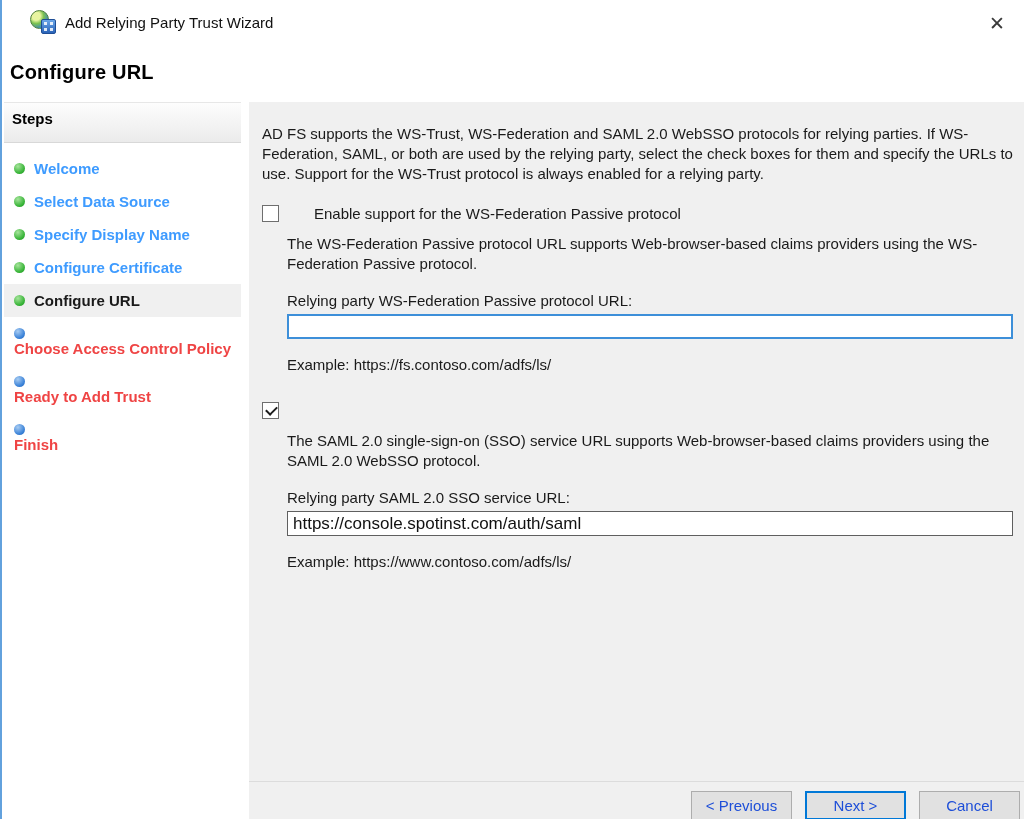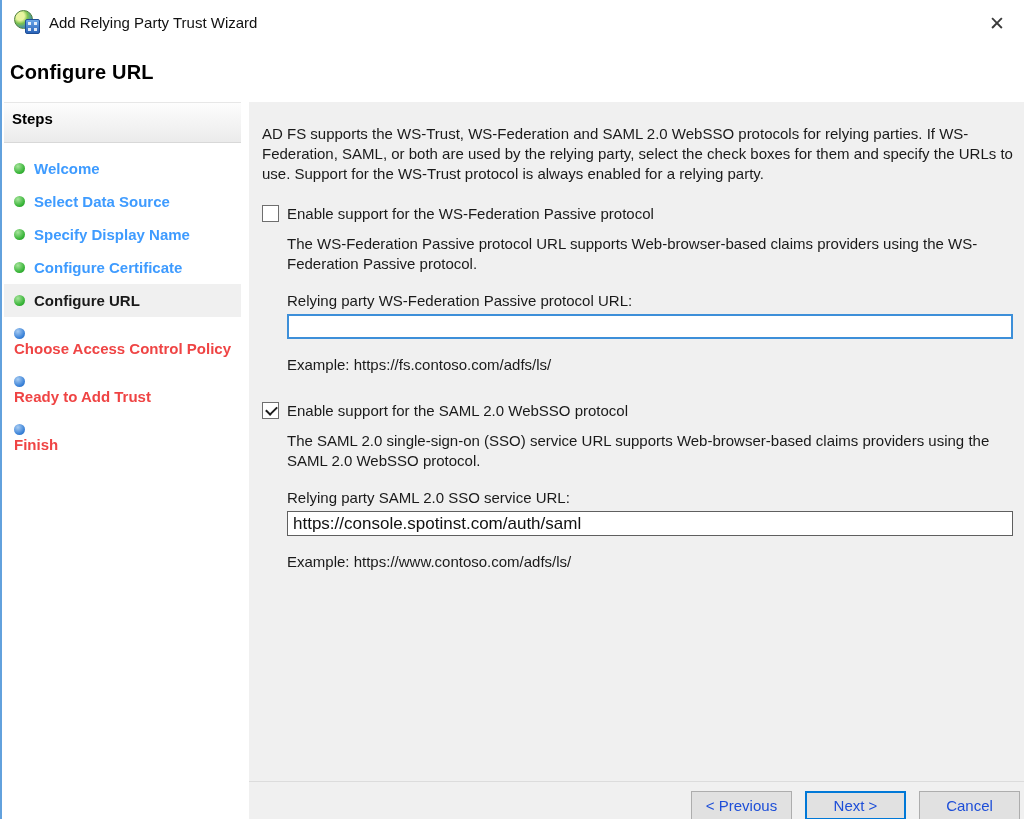--- a/index.html
+++ b/index.html
@@ -3,21 +3,21 @@
 <meta charset="utf-8">
 <style>
   * { box-sizing: border-box; }
   html,body { margin:0; padding:0; background:#c9c9c9; }
   .window {
     position:relative; width:1024px; height:819px; background:#ffffff;
     font-family:"Liberation Sans", sans-serif; font-size:15px; color:#1a1a1a;
     border-left:2px solid #62a1dd; overflow:hidden;
   }
   
-  .titlebar { height:44px; display:flex; align-items:center; padding-left:12px; background:#fff; }
+  .titlebar { height:44px; display:flex; align-items:center; padding-left:28px; background:#fff; }
   .app-icon { width:26px; height:24px; position:relative; flex:none; }
   .titlebar .title-text { margin-left:9px; font-size:15px; color:#111; }
   .close-btn {
     position:absolute; top:8px; right:12px; width:30px; height:30px;
     display:flex; align-items:center; justify-content:center;
     font-size:19px; color:#3a3a3a; cursor:pointer; background:transparent; border:none;
   }
   
   .page-heading { padding:17px 0 0 8px; font-size:20px; font-weight:bold; color:#000; letter-spacing:.2px; }
   
@@ -33,21 +33,21 @@
   li.step.done .bullet    { background:radial-gradient(circle at 35% 30%, #a6e49b, #37b437 65%, #259025); }
   li.step.current .bullet { background:radial-gradient(circle at 35% 30%, #a6e49b, #37b437 65%, #259025); }
   li.step.pending .bullet { background:radial-gradient(circle at 35% 30%, #a8ccf2, #3a82d8 65%, #2a66b5); }
   li.step.current { background:#f0f0f0; color:#1a1a1a; cursor:default; }
   li.step.pending { color:#ef4444; cursor:default;flex-direction:column; }
   .side-gap { width:8px; background:#fff; flex:none; }
   
   .main { flex:1; background:#f0f0f0; position:relative; }
   .content { padding:22px 12px 0 13px; }
   .intro { margin:0; width:752px; line-height:20px; }
-  .check-row { display:flex; align-items:flex-end; margin-top:21px; }
+  .check-row { display:flex; align-items:flex-end; margin-top:21px;gap:27px; }
   .checkbox {
     width:17px; height:17px; background:#fff; border:1px solid #6e6e6e; position:relative;
     margin-right:8px; flex:none; cursor:pointer;
   }
   .checkbox.checked::after {
     content:""; position:absolute; left:3px; top:3px; width:9px; height:5px;
     border-left:2px solid #1d1d1d; border-bottom:2px solid #1d1d1d; transform:rotate(-45deg);
   }
   .check-label { cursor:pointer; }
   .section-inner { margin:0 12px 0 25px; }
@@ -160,21 +160,20 @@
         </div>
         <div class="section-inner">
           <div class="sect-desc">The WS-Federation Passive protocol URL supports Web-browser-based claims providers using the WS-Federation Passive protocol.</div>
           <div class="url-label">Relying party WS-Federation Passive protocol URL:</div>
           <input class="url-input focused" type="text" autofocus="" value="" style="">
           <div class="example">Example: https://fs.contoso.com/adfs/ls/</div>
         </div>
 
         <div class="check-row sect-gap">
           <span class="checkbox checked"></span>
-          <span class="check-label">Enable support for the SAML 2.0 WebSSO protocol</span>
         </div>
         <div class="section-inner">
           <div class="sect-desc">The SAML 2.0 single-sign-on (SSO) service URL supports Web-browser-based claims providers using the SAML 2.0 WebSSO protocol.</div>
           <div class="url-label">Relying party SAML 2.0 SSO service URL:</div>
           <input class="url-input" type="text" value="https://console.spotinst.com/auth/saml" style="">
           <div class="example">Example: https://www.contoso.com/adfs/ls/</div>
         </div>
 
       </div>
 

